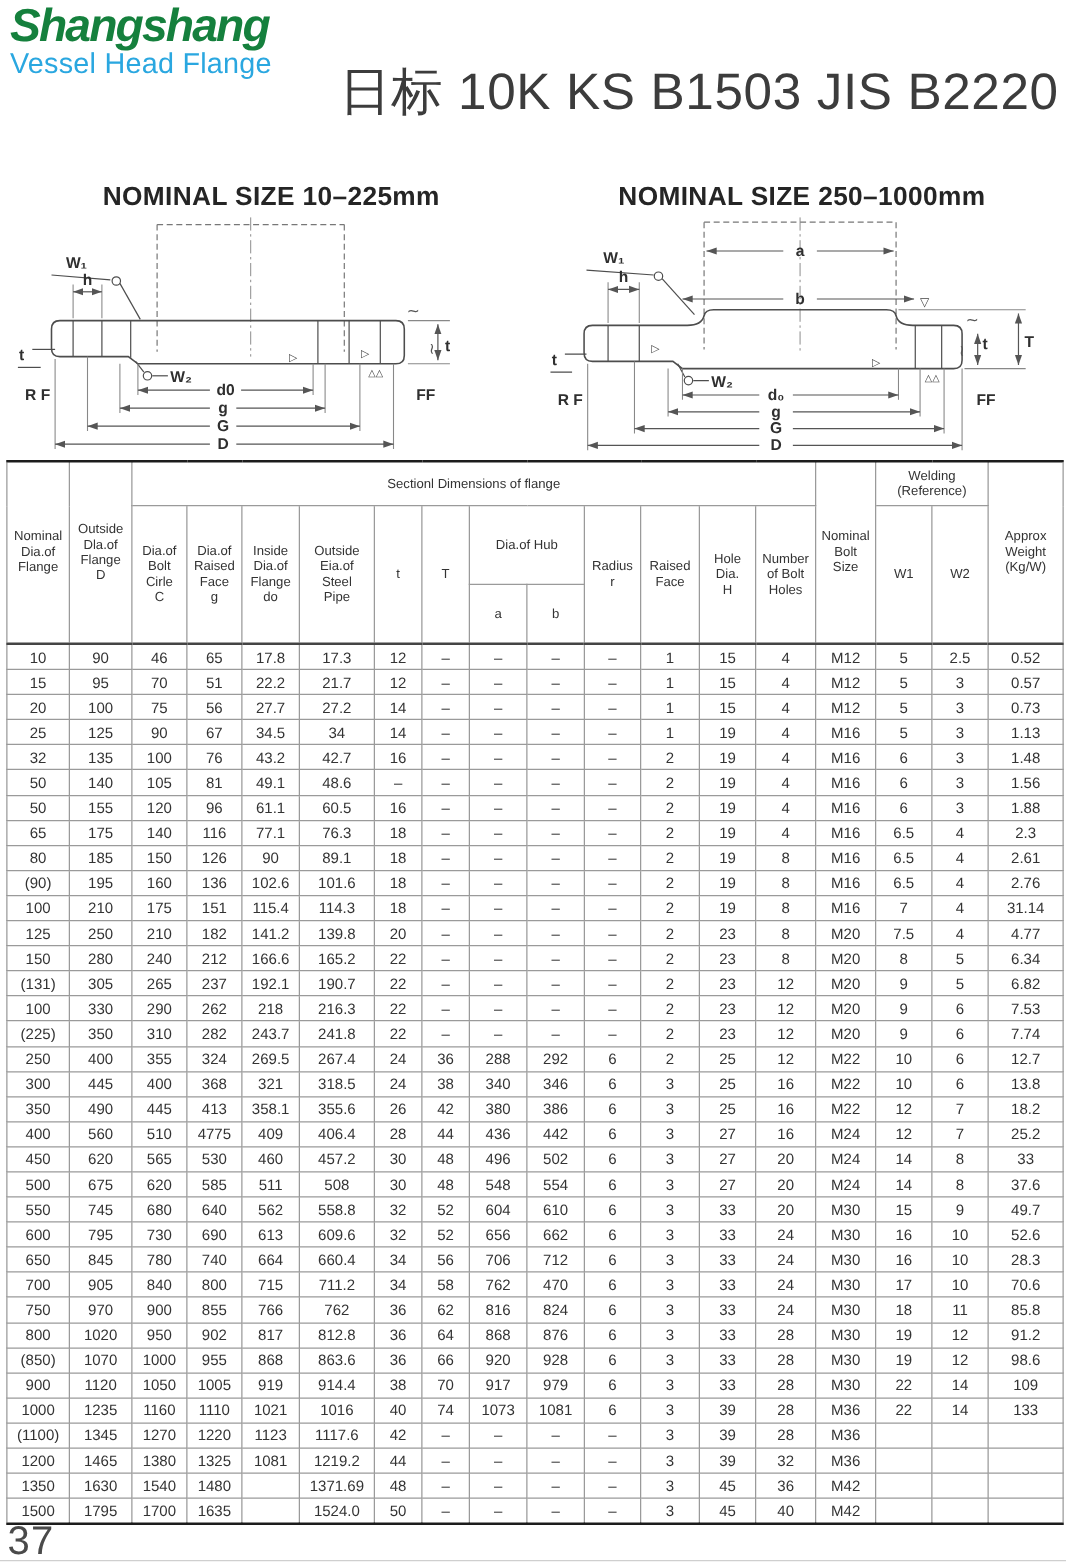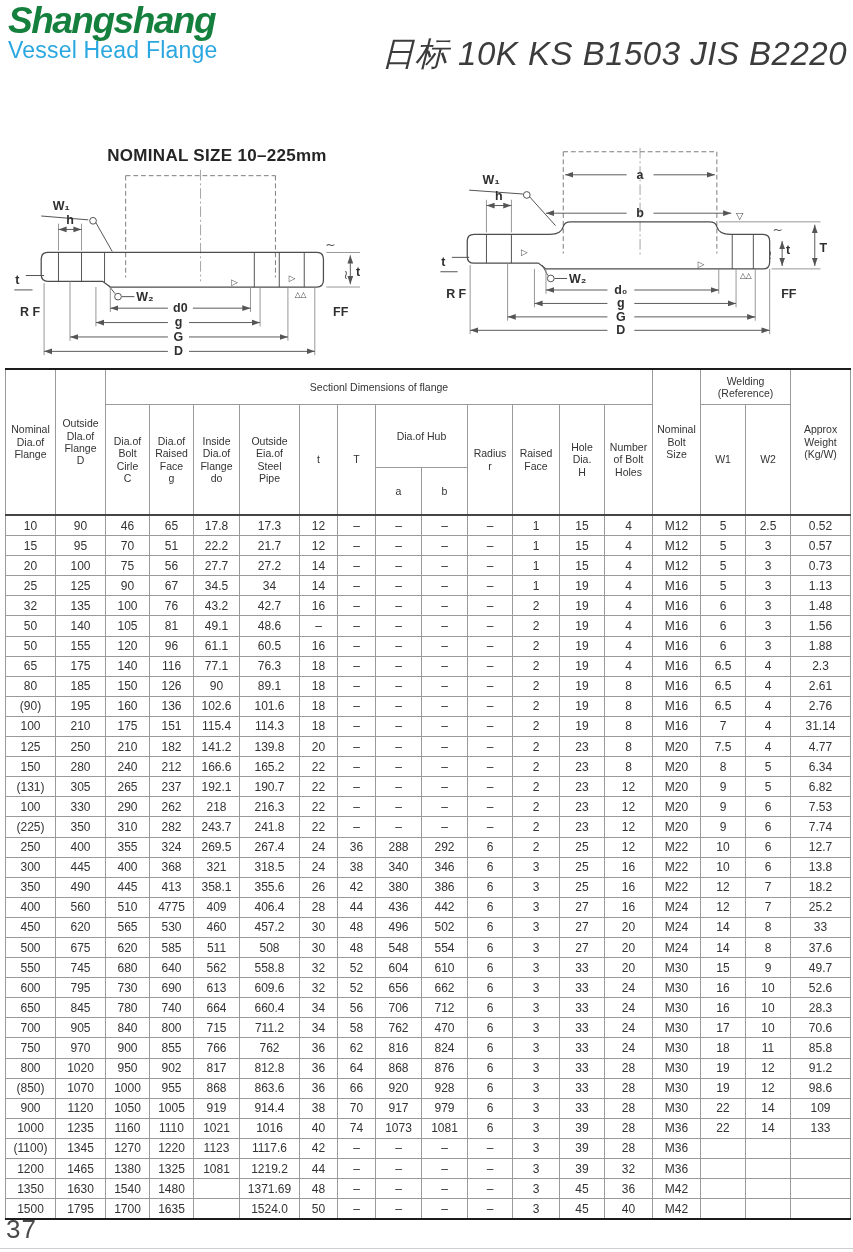--- a/index.html
+++ b/index.html
@@ -9,29 +9,29 @@
   }
   
   .logo { position:absolute; left:8px; top:2px; }
   .logo-main {
     font-size:37px; font-weight:bold; font-style:italic;
     color:#15803d; letter-spacing:-1.5px; line-height:1.05;
   }
   .logo-sub { font-size:23px; color:#2aa7e0; margin-top:-4px; letter-spacing:0.2px; }
   
   .page-title {
-    position:absolute; top:32px; right:6px;
-    font-size:33px; font-weight:500; color:#3c3c3c; letter-spacing:0.5px;font-style:italic;
+    position:absolute; top:46px; right:6px;
+    font-size:41px; font-weight:500; color:#3c3c3c; letter-spacing:0.5px;
   }
   
   .diagram { position:absolute; top:146px; }
   .diagram-left  { left:4px;   width:426px; }
   .diagram-right { left:430px; width:423px; }
   .diagram-title {
-    text-align:center; font-weight:bold; font-size:17px;
+    text-align:center; font-weight:bold; font-size:21px;
     color:#252525; margin-bottom:2px; letter-spacing:0.3px;
   }
   .diagram svg { display:block; }
   .outline { fill:none; stroke:#4d4d4d; stroke-width:1.3; }
   .thin    { fill:none; stroke:#4d4d4d; stroke-width:1; }
   .dim     { fill:none; stroke:#555;    stroke-width:1; }
   .ext     { fill:none; stroke:#888;    stroke-width:0.9; }
   .dash    { fill:none; stroke:#777;    stroke-width:1; stroke-dasharray:5 3; }
   .cline   { fill:none; stroke:#888;    stroke-width:0.8; stroke-dasharray:11 3 2 3; }
   .dlabel  { font-family:"Liberation Sans",sans-serif; font-size:13px; font-weight:bold; fill:#2f2f2f; }
@@ -54,21 +54,21 @@
   .spec-table thead tr.h-main  th { height:62px; }
   .spec-table thead tr.h-sub   th { height:46px; }
   .spec-table thead tr:last-child th,
   .spec-table thead th[rowspan="3"],
   .spec-table thead th[rowspan="2"] { border-bottom:2px solid #444; }
   .group-label { font-size:13px; }
   .spec-table tbody td { height:19.1px; font-size:12px; color:#333; }
   
   .page-number {
     position:absolute; left:6px; top:1214px;
-    font-size:26px; color:#4a4a4a; letter-spacing:1px;
+    font-size:32px; color:#4a4a4a; letter-spacing:1px;
   }
   .bottom-rule { position:absolute; left:0; top:1248px; width:853px; height:1px; background:#cfcfcf; }
 </style>
 </head>
 <body>
 
 <div class="sheet">
 
   <div class="logo">
     <div class="logo-main">Shangshang</div>
@@ -160,20 +160,21 @@
         <line class="dim" x1="184" y1="176" x2="287" y2="176" marker-end="url(#ar1)"></line>
         <text class="dlabel" x="173" y="180" text-anchor="middle">G</text>
         <line class="dim" x1="33" y1="191" x2="162" y2="191" marker-start="url(#al1)"></line>
         <line class="dim" x1="184" y1="191" x2="315" y2="191" marker-end="url(#ar1)"></line>
         <text class="dlabel" x="173" y="195" text-anchor="middle">D</text>
       </g>
     </svg>
   </div>
 
   <div class="diagram diagram-right">
+    <div class="diagram-title">NOMINAL SIZE 250–1000mm</div>
     <svg width="423" height="192" viewBox="0 0 423 200">
       <defs>
         <marker id="al2" markerUnits="userSpaceOnUse" markerWidth="9" markerHeight="7" refX="0.5" refY="3.5" orient="auto">
           <path d="M9,0.5 L0.5,3.5 L9,6.5 Z" fill="#555"></path>
         </marker>
         <marker id="ar2" markerUnits="userSpaceOnUse" markerWidth="9" markerHeight="7" refX="8.5" refY="3.5" orient="auto">
           <path d="M0,0.5 L8.5,3.5 L0,6.5 Z" fill="#555"></path>
         </marker>
       </defs>
       <g>

